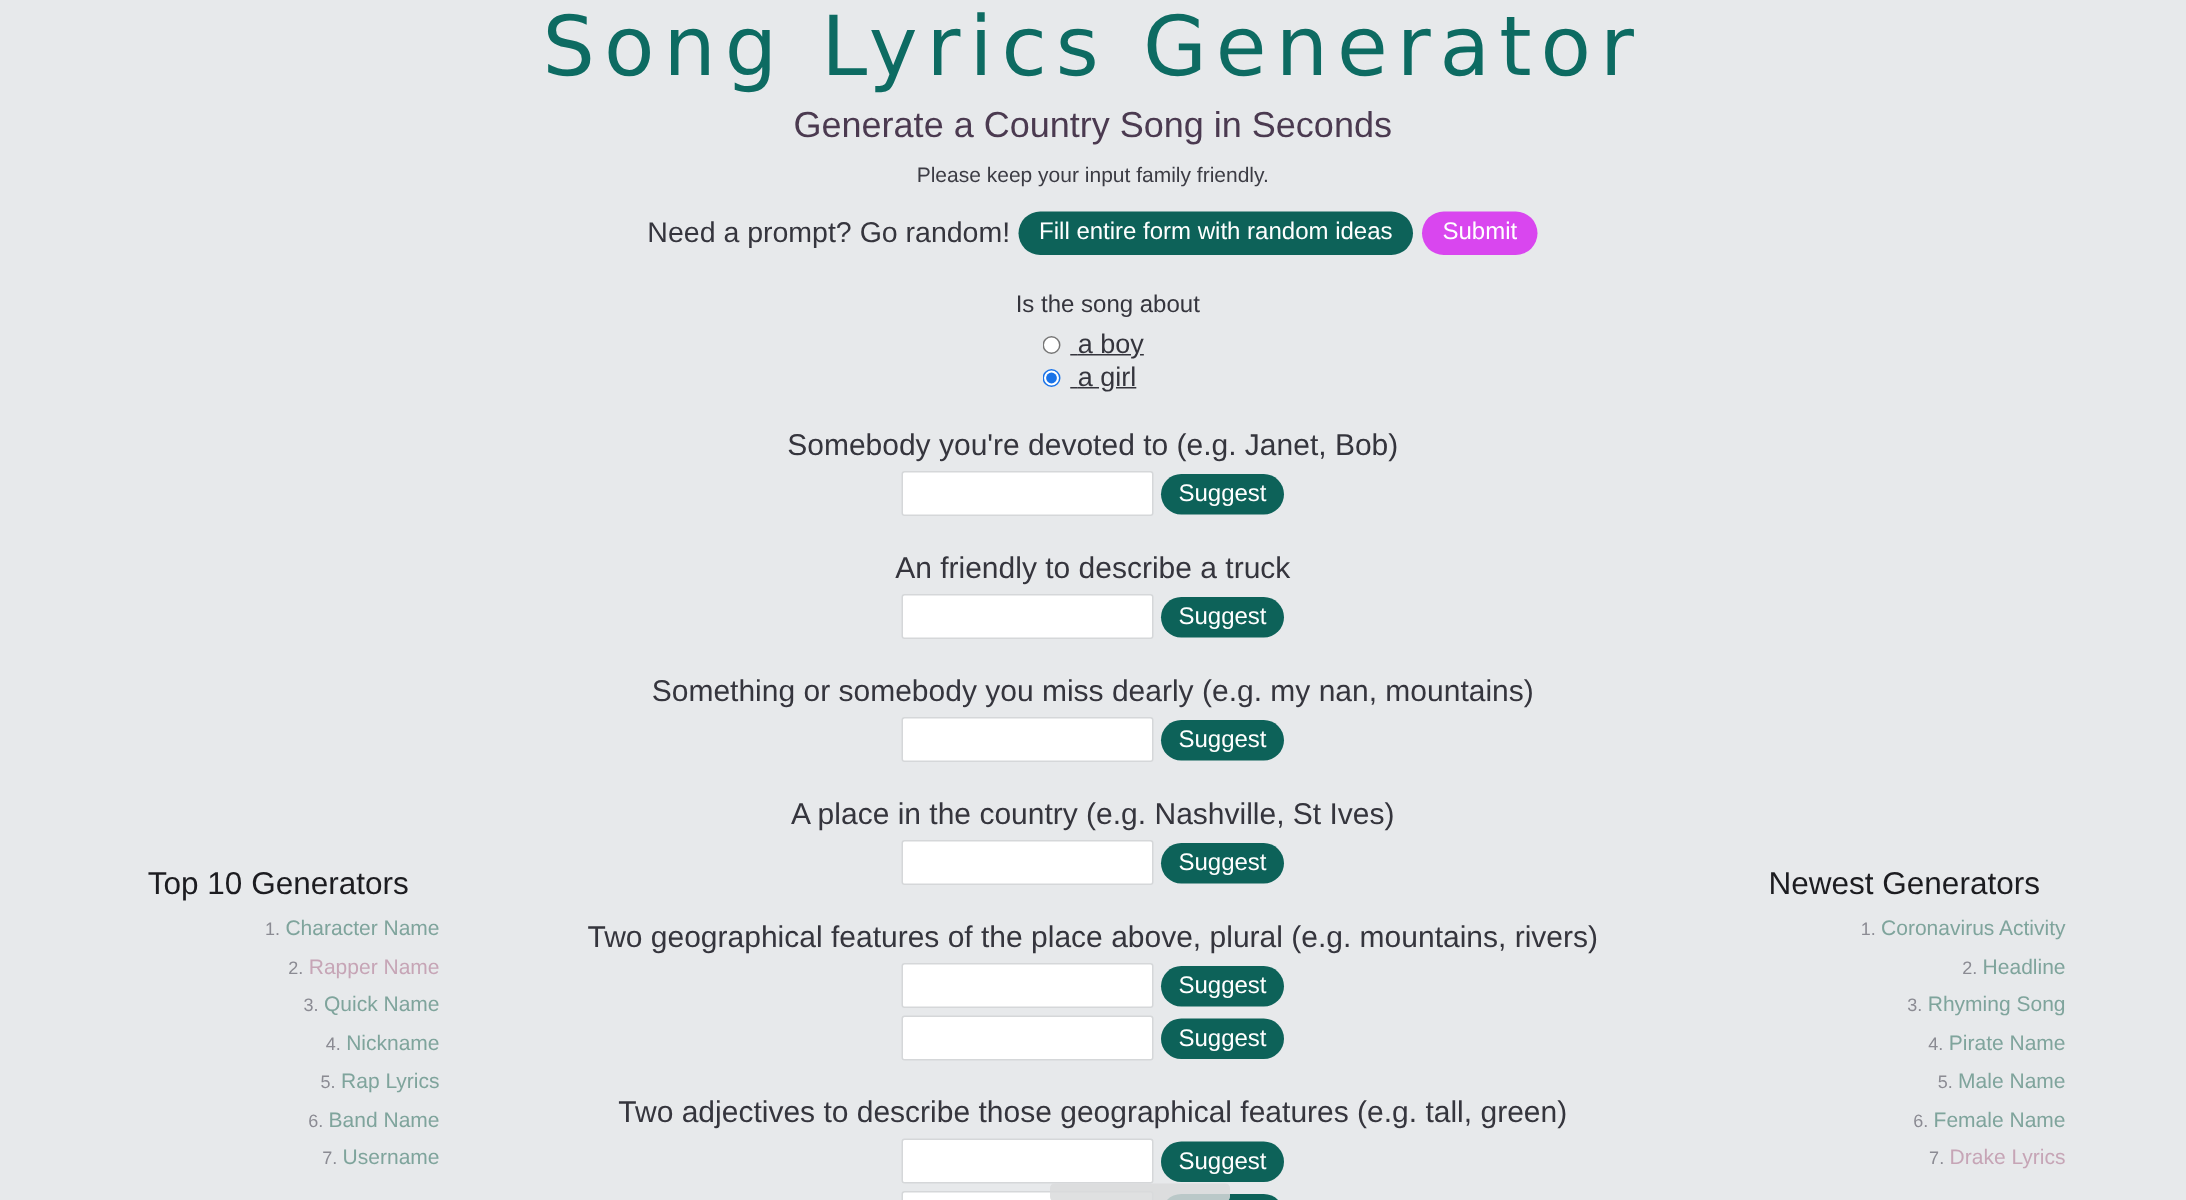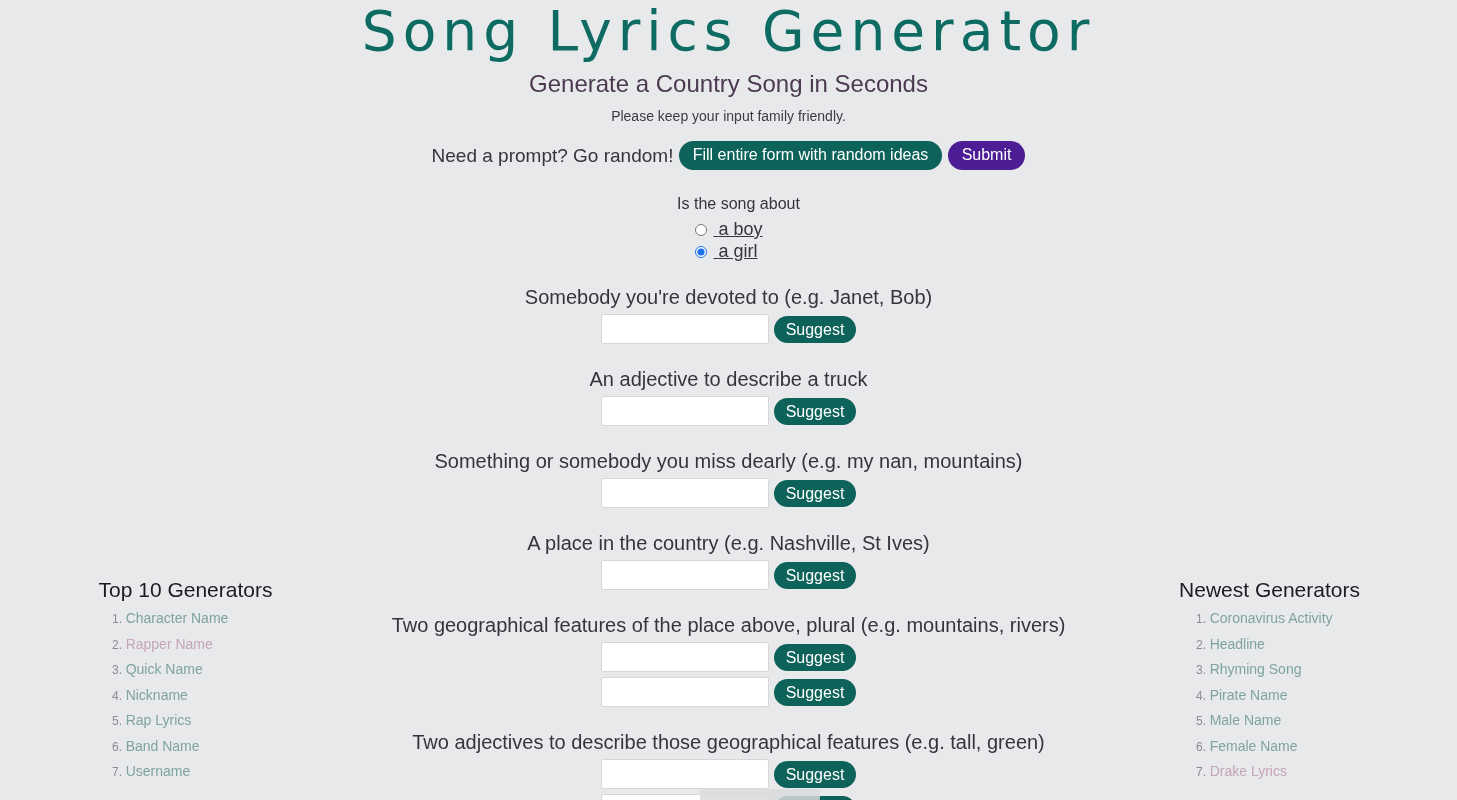--- a/index.html
+++ b/index.html
@@ -69,21 +69,21 @@
     border: none;
     border-radius: 16px;
     padding: 5px 14px 6px;
     font-family: "Liberation Sans", sans-serif;
     font-size: 16px;
     line-height: 18px;
     color: #ffffff;
     cursor: pointer;
   }
   .btn-teal { background: #0d6259; }
-  .btn-disabled { background: #4c1d95; color: #ffffff; cursor: default; }
+  .btn-disabled { background: #d946ef; color: #ffffff; cursor: default; }
 
   
   .form-area {
     margin-top: 22px;
     text-align: center;
   }
   .legend {
     font-size: 16px;
     line-height: 24px;
     color: #35353d;
@@ -166,21 +166,21 @@
     font-size: 21px;
     line-height: 20px;
     font-weight: 400;
     color: #1c1c20;
     font-family: "Liberation Sans", sans-serif;
   }
   .side-list {
     margin: 0;
     padding: 0;
     list-style: none;
-    text-align: left;
+    text-align: right;
     padding-left: 34px;
   }
   .side-list li {
     font-size: 13px;
     line-height: 24.5px;
     color: #8b8b93;
     white-space: nowrap;
   }
   .side-list .num { color: #8b8b93; font-size: 12px; }
   .side-list a {
@@ -234,21 +234,21 @@
 
     <div class="field-block">
       <div class="field-label">Somebody you're devoted to (e.g. Janet, Bob)</div>
       <div class="input-row">
         <input class="text-input" type="text" placeholder="" style="">
         <button class="btn-suggest">Suggest</button>
       </div>
     </div>
 
     <div class="field-block">
-      <div class="field-label">An adjective to describe a truck</div>
+      <div class="field-label">An friendly to describe a truck</div>
       <div class="input-row">
         <input class="text-input" type="text" placeholder="" style="">
         <button class="btn-suggest">Suggest</button>
       </div>
     </div>
 
     <div class="field-block">
       <div class="field-label">Something or somebody you miss dearly (e.g. my nan, mountains)</div>
       <div class="input-row">
         <input class="text-input" type="text" placeholder="" style="">

